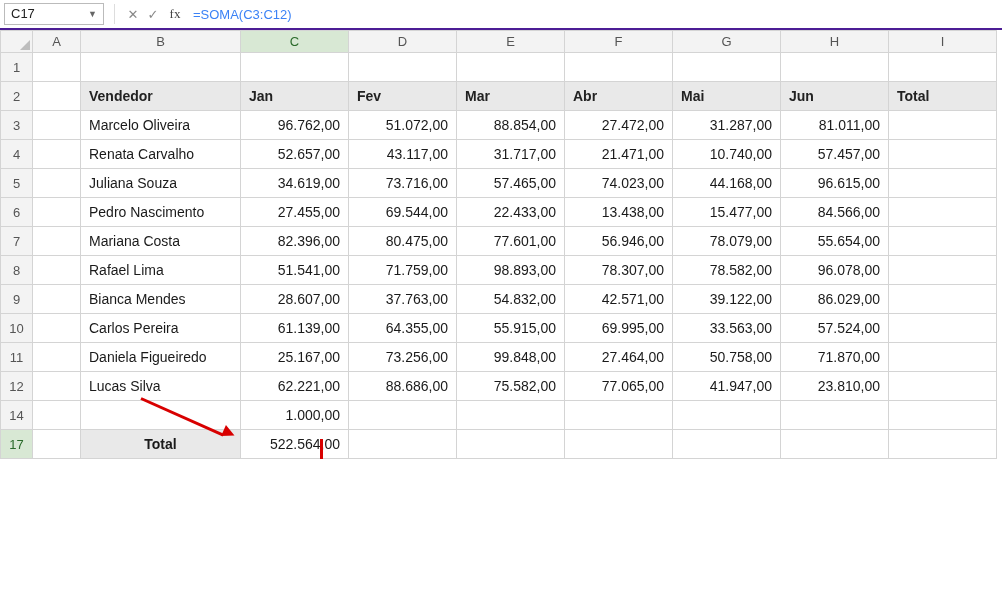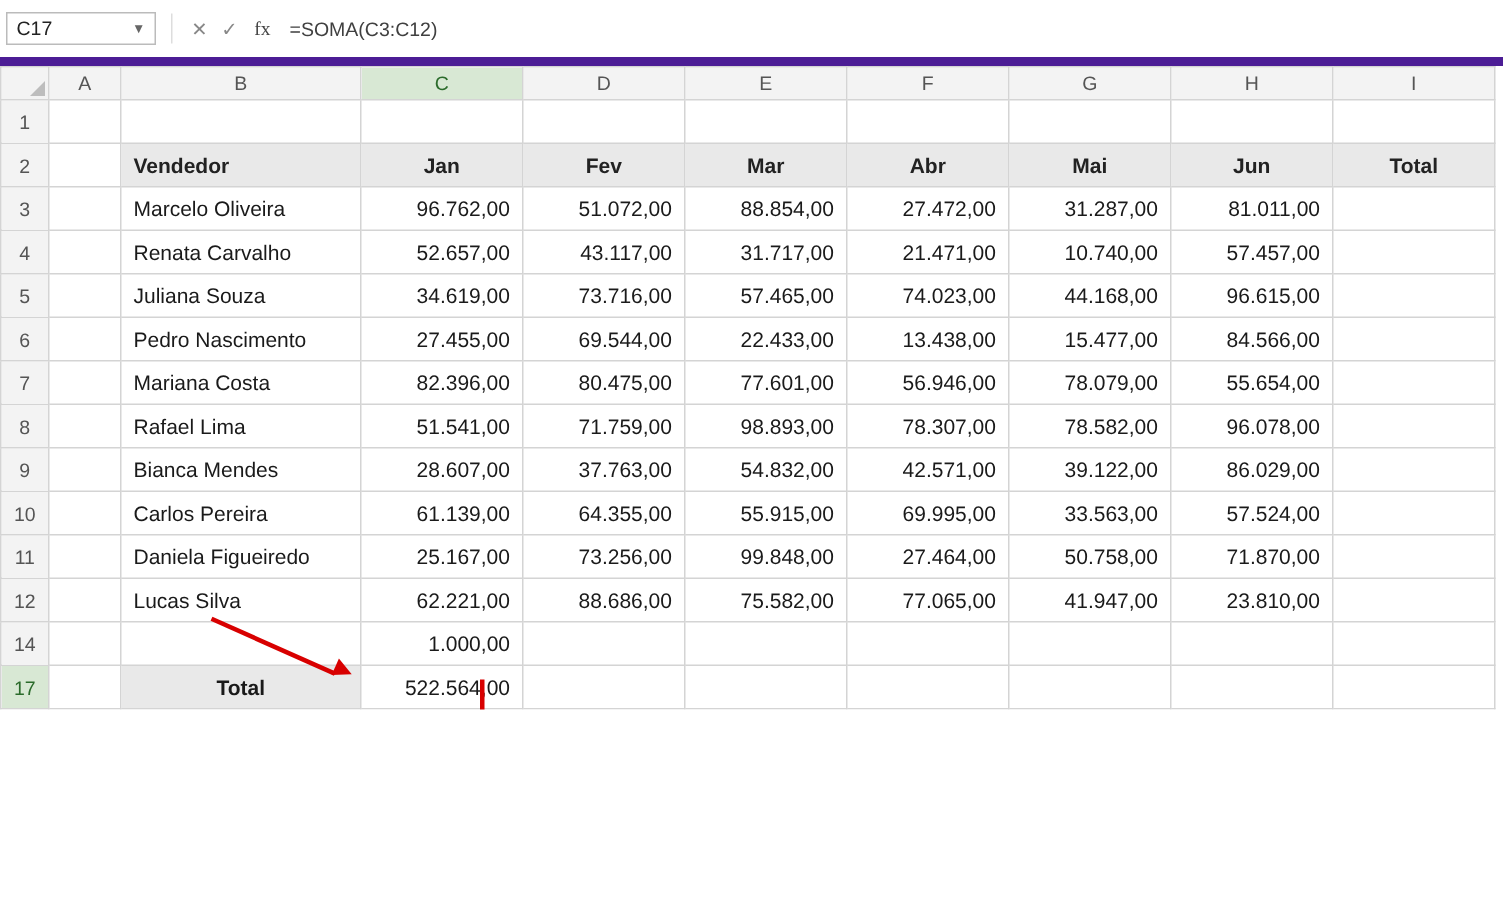--- a/index.html
+++ b/index.html
@@ -7,22 +7,22 @@
     margin: 0;
     font-family: "Segoe UI", Arial, sans-serif;
     font-size: 14px;
     background: #fff;
     color: #222;
     user-select: none;
   }
   .namebox-bar {
     display: flex;
     align-items: center;
-    height: 44px;
-    border-bottom: 6px solid #4c1d95;
+    height: 30px;
+    border-bottom: 2px solid #4c1d95;
     background: #fff;
     padding: 0 4px;
     gap: 6px;
   }
   .namebox {
     width: 100px;
     height: 22px;
     border: 1px solid #bbb;
     padding: 0 6px;
     line-height: 20px;
@@ -36,21 +36,21 @@
   .fx-icons { display:flex; align-items:center; gap:4px; color:#888; }
   .fx-icons span { width:16px; text-align:center; font-size:13px; cursor:default; }
   .fx-label { font-family: "Times New Roman", serif; font-size: 13px; color:#444; margin-left:2px; }
   .formula-input {
     flex: 1;
     height: 22px;
     border: none;
     outline: none;
     font-size: 13px;
     padding: 0 4px;
-    color:#404040;
+    color:#3b82f6;
   }
   .sheet-scroll { position: relative; }
   table.sheet {
     border-collapse: collapse;
     table-layout: fixed;
   }
   .sheet th, .sheet td {
     border: 1px solid #d4d4d4;
     padding: 0;
     position: relative;
@@ -92,21 +92,21 @@
     padding: 0 8px;
     white-space: nowrap;
     overflow: hidden;
     font-size: 14px;
     color: #1a1a1a;
   }
   .num { text-align: right; }
   .hdr {
     background: #e9e9e9;
     font-weight: 600;
-    text-align: center;
+    text-align: left;
     color:#222;
   }
   .hdr-left { text-align: left; }
   .total-label {
     background: #e9e9e9;
     font-weight: 600;
     text-align: center;
   }
   
   th.colhead-active, th.rowhead-active { background:#d8e8d4; color:#2b6b2b; }

